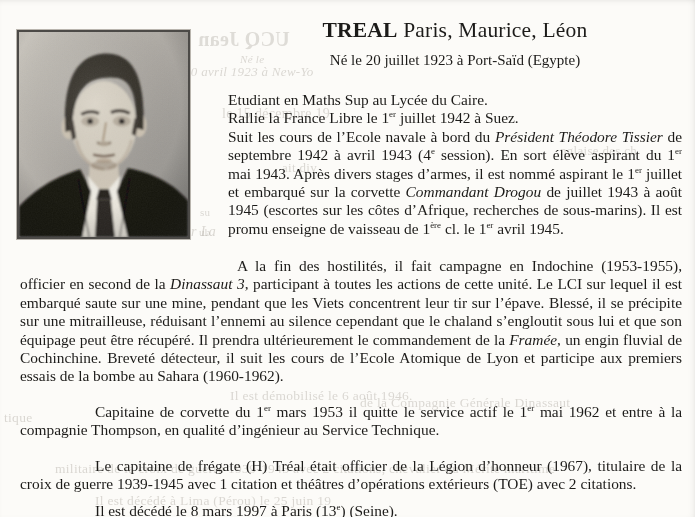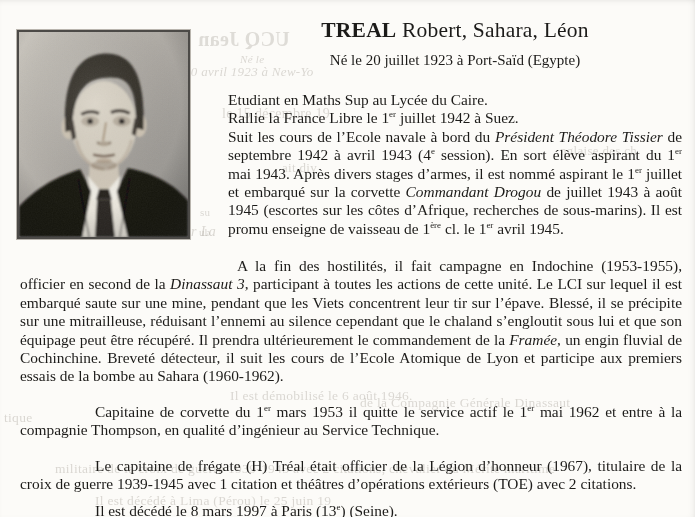--- a/index.html
+++ b/index.html
@@ -152,21 +152,21 @@
           <ellipse cx="86" cy="131" rx="8" ry="2.6" fill="#a0876d" opacity="0.4"></ellipse>
           <path d="M58,110 C62,128 72,138 86,140" stroke="#786046" stroke-width="3" fill="none" opacity="0.25"></path>
           <path d="M114,110 C110,126 102,136 90,139" stroke="#786046" stroke-width="3" fill="none" opacity="0.2"></path>
         </g>
 
         <rect width="171" height="209" filter="url(#grainF)" opacity="0.07"></rect>
         <rect width="171" height="209" fill="url(#vigG)"></rect>
       </svg>
     </div>
 
-    <p class="entry-title"><span class="surname">TREAL</span> <span>Robert, Sahara, Léon</span></p>
+    <p class="entry-title"><span class="surname">TREAL</span> <span>Paris, Maurice, Léon</span></p>
 
     <p class="birth-line">Né le 20 juillet 1923 à Port-Saïd (Egypte)</p>
 
     <div class="bio">
         <p class="para"><span>Etudiant en Maths Sup au Lycée du Caire.</span></p>
         <p class="para"><span>Rallie la France Libre le 1</span><sup>er</sup><span> juillet 1942 à Suez.</span></p>
         <p class="para justify"><span>Suit les cours de l’Ecole navale à bord du </span><span class="it">Président Théodore Tissier</span><span> de septembre 1942 à avril 1943 (4</span><sup>e</sup><span> session). En sort élève aspirant du 1</span><sup>er</sup><span> mai 1943. Après divers stages d’armes, il est nommé aspirant le 1</span><sup>er</sup><span> juillet et embarqué sur la corvette </span><span class="it">Commandant Drogou</span><span> de juillet 1943 à août 1945 (escortes sur les côtes d’Afrique, recherches de sous-marins). Il est promu enseigne de vaisseau de 1</span><sup>ère</sup><span> cl. le 1</span><sup>er</sup><span> avril 1945.</span></p>
         <p class="para justify indent-large clear-left"><span>A la fin des hostilités, il fait campagne en Indochine (1953-1955), officier en second de la </span><span class="it">Dinassaut 3</span><span>, participant à toutes les actions de cette unité. Le LCI sur lequel il est embarqué saute sur une mine, pendant que les Viets concentrent leur tir sur l’épave. Blessé, il se précipite sur une mitrailleuse, réduisant l’ennemi au silence cependant que le chaland s’engloutit sous lui et que son équipage peut être récupéré. Il prendra ultérieurement le commandement de la </span><span class="it">Framée</span><span>, un engin fluvial de Cochinchine. Breveté détecteur, il suit les cours de l’Ecole Atomique de Lyon et participe aux premiers essais de la bombe au Sahara (1960-1962).</span></p>
         <p class="para justify indent spaced"><span>Capitaine de corvette du 1</span><sup>er</sup><span> mars 1953 il quitte le service actif le 1</span><sup>er</sup><span> mai 1962 et entre à la compagnie Thompson, en qualité d’ingénieur au Service Technique.</span></p>
         <p class="para justify indent spaced"><span>Le capitaine de frégate (H) Tréal était officier de la Légion d’honneur (1967), titulaire de la croix de guerre 1939-1945 avec 1 citation et théâtres d’opérations extérieurs (TOE) avec 2 citations.</span></p>

